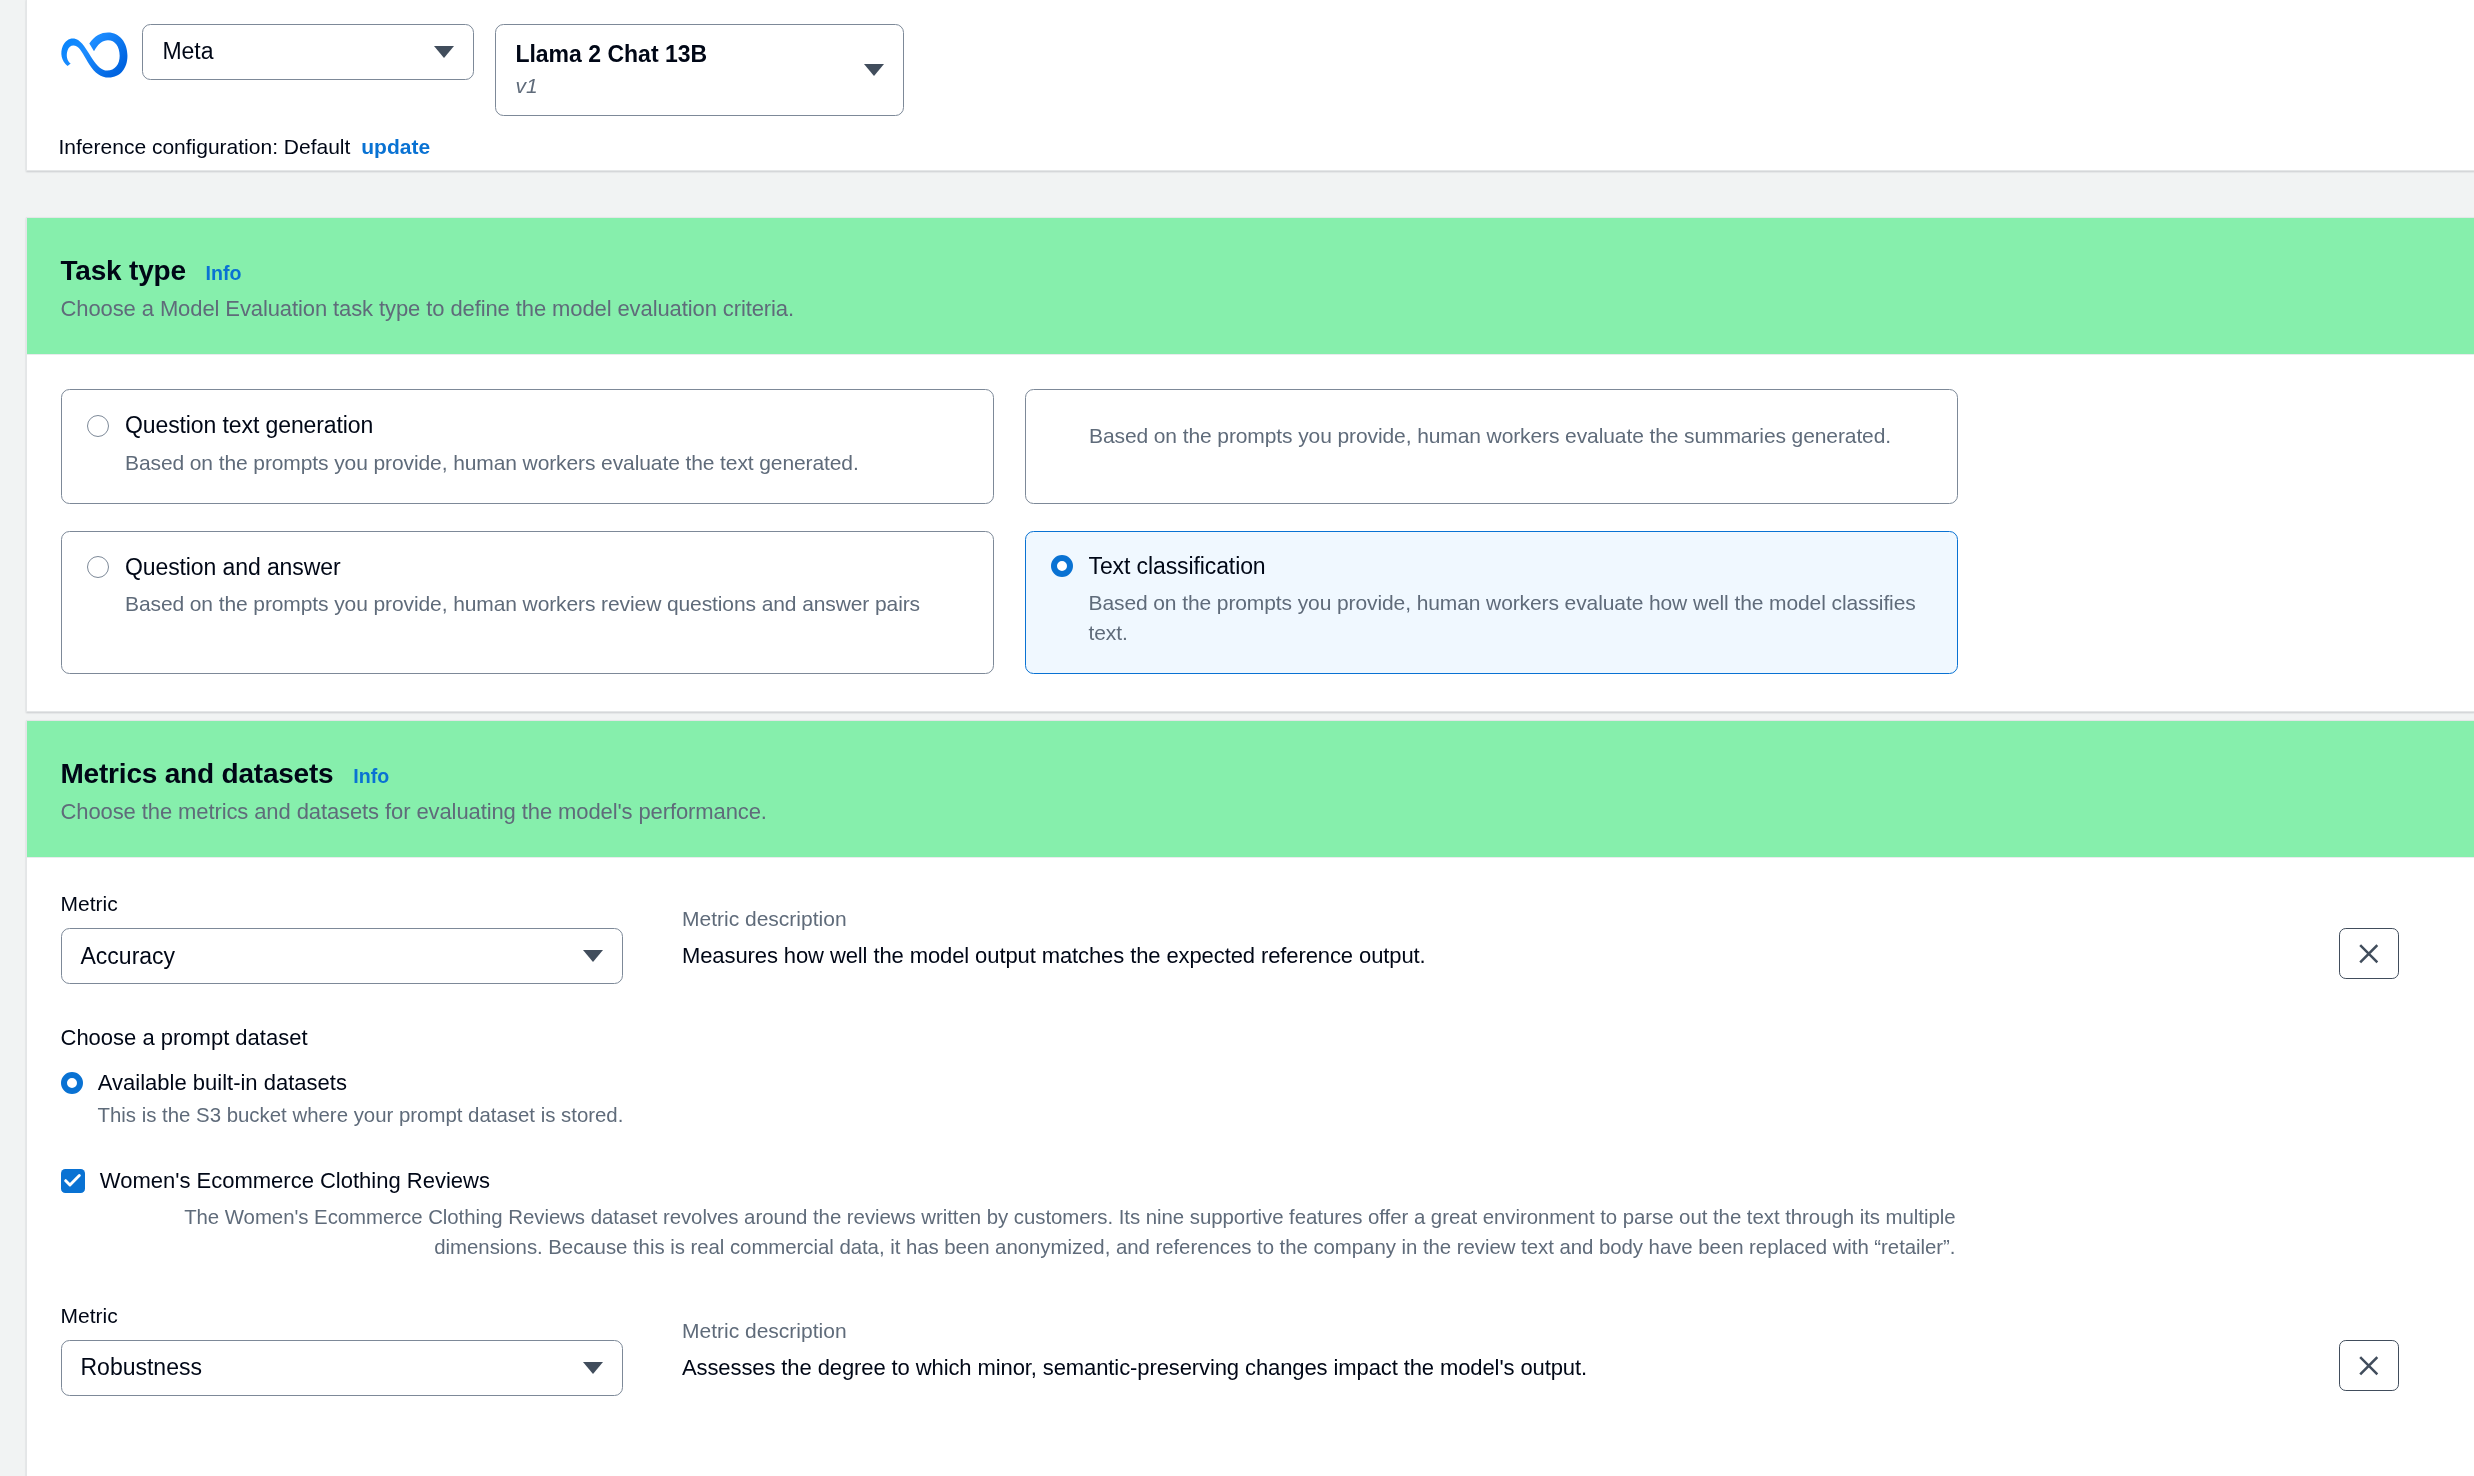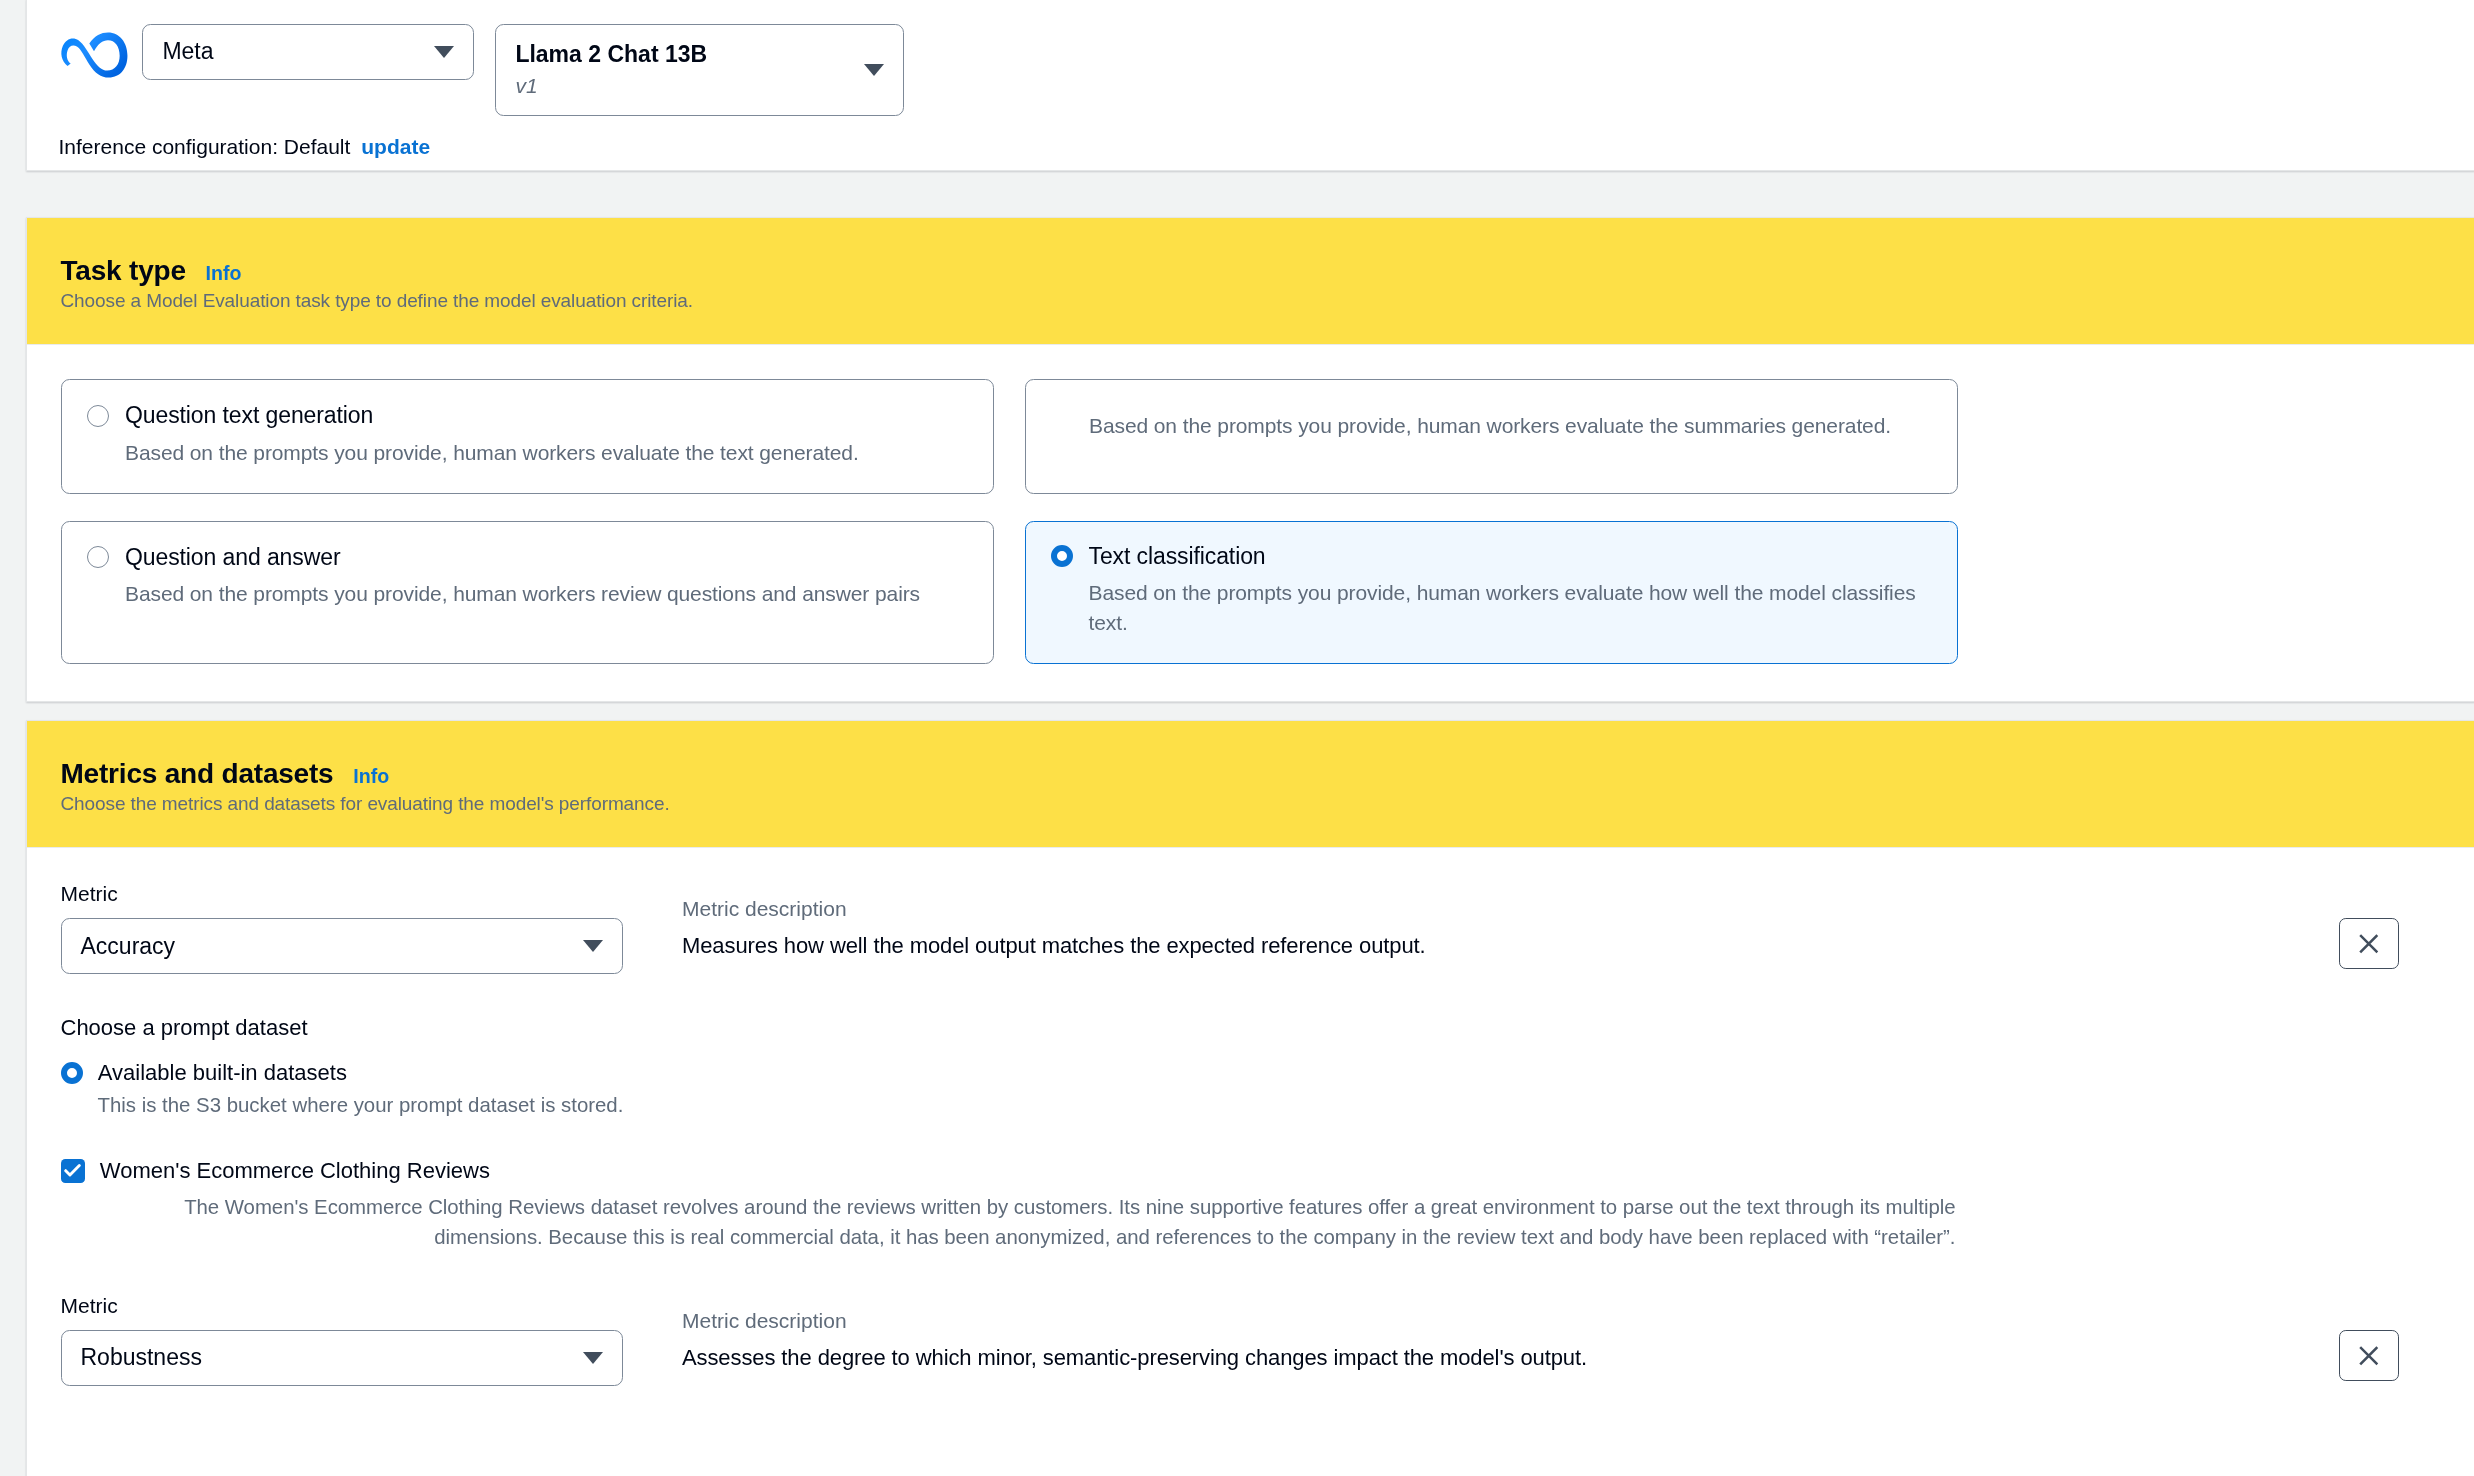--- a/index.html
+++ b/index.html
@@ -24,21 +24,21 @@
     position: absolute;
     left: 25.5px;
     right: 0;
     background: #ffffff;
     border: 0.9px solid #e4e6e7;
     border-right: none;
     border-radius: 0;
     box-shadow: 0 0.9px 1.7px rgba(0,7,22,.16);
   }
   .panel-header {
-    background: #fde047;
+    background: #86efac;
     border-bottom: 0.9px solid #e9ebed;
     padding: 37px 34px 32px 34px;
   }
   .panel-title {
     font-size: 28px;
     font-weight: 700;
     letter-spacing: -0.2px;
     color: #000716;
     display: inline-block;
     vertical-align: baseline;
@@ -46,22 +46,22 @@
   .info-link {
     font-size: 19.6px;
     color: #0972d3;
     font-weight: 700;
     margin-left: 13.6px;
     display: inline-block;
     vertical-align: baseline;
     cursor: pointer;
   }
   .panel-subtitle {
-    margin-top: 3px;
-    font-size: 19px;
+    margin-top: 9px;
+    font-size: 22px;
     color: #5f6b7a;
     letter-spacing: -0.1px;
   }
   .panel-body {
     padding: 34px 34px 37px 34px;
   }
 
   
   #model-bar {
     position: absolute;

